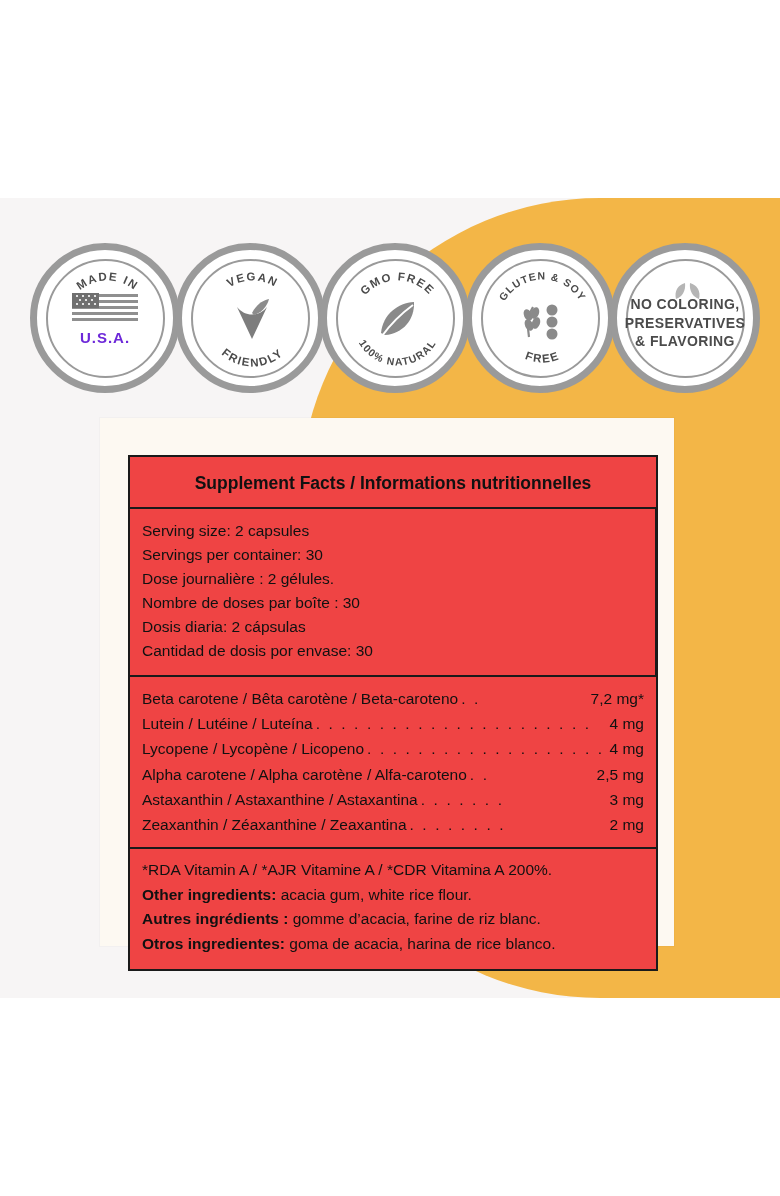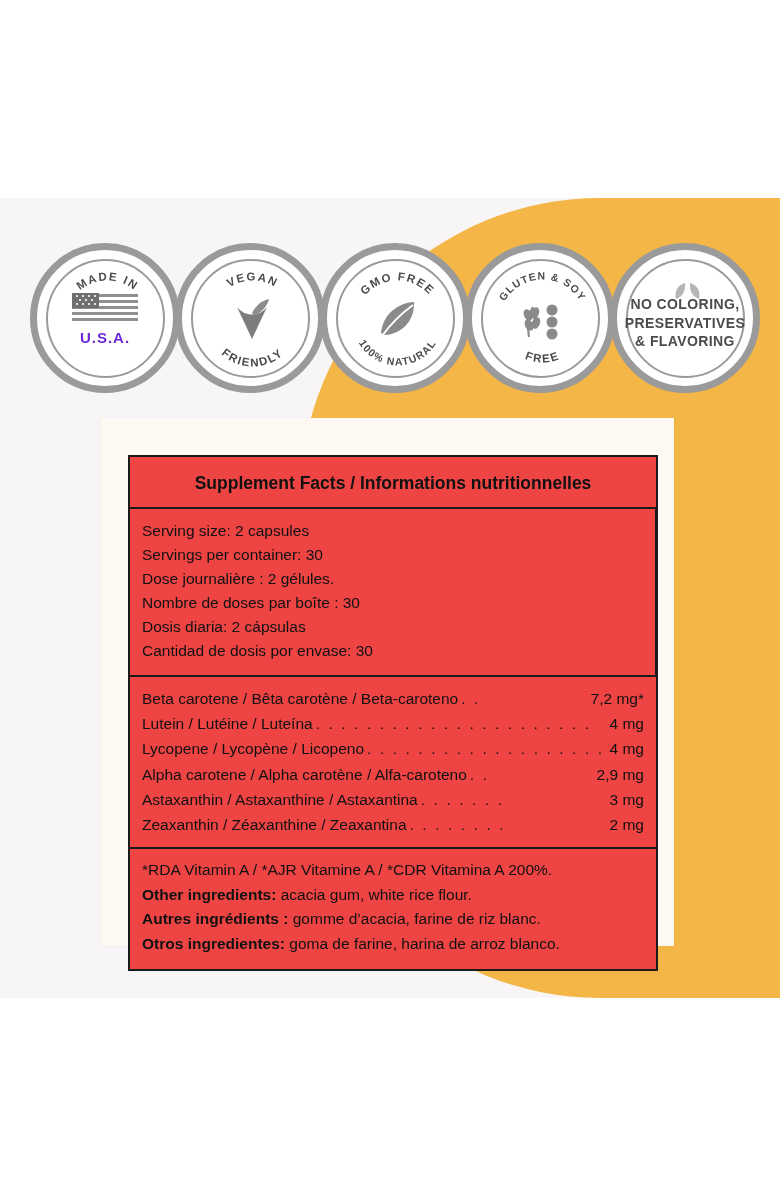--- a/index.html
+++ b/index.html
@@ -359,21 +359,21 @@
         <span class="nutrient-amount">4 mg</span>
       </div>
       <div class="nutrient-row">
         <span class="nutrient-name">Lycopene / Lycopène / Licopeno</span>
         <span class="nutrient-dots">. . . . . . . . . . . . . . . . . . .</span>
         <span class="nutrient-amount">4 mg</span>
       </div>
       <div class="nutrient-row">
         <span class="nutrient-name">Alpha carotene / Alpha carotène / Alfa-caroteno</span>
         <span class="nutrient-dots">. .</span>
-        <span class="nutrient-amount">2,9 mg</span>
+        <span class="nutrient-amount">2,5 mg</span>
       </div>
       <div class="nutrient-row">
         <span class="nutrient-name">Astaxanthin / Astaxanthine / Astaxantina</span>
         <span class="nutrient-dots">. . . . . . .</span>
         <span class="nutrient-amount">3 mg</span>
       </div>
       <div class="nutrient-row">
         <span class="nutrient-name">Zeaxanthin / Zéaxanthine / Zeaxantina</span>
         <span class="nutrient-dots">. . . . . . . .</span>
         <span class="nutrient-amount">2 mg</span>
@@ -382,19 +382,19 @@
 
     <div class="footer-block">
       <div class="footer-line">*RDA Vitamin A / *AJR Vitamine A / *CDR Vitamina A 200%.</div>
       <div class="footer-line">
         <b>Other ingredients:</b><span> acacia gum, white rice flour.</span>
       </div>
       <div class="footer-line">
         <b>Autres ingrédients :</b><span> gomme d’acacia, farine de riz blanc.</span>
       </div>
       <div class="footer-line">
-        <b>Otros ingredientes:</b><span> goma de farine, harina de arroz blanco.</span>
+        <b>Otros ingredientes:</b><span> goma de acacia, harina de rice blanco.</span>
       </div>
     </div>
 
   </div>
 
 </div>
 
 </body></html>

